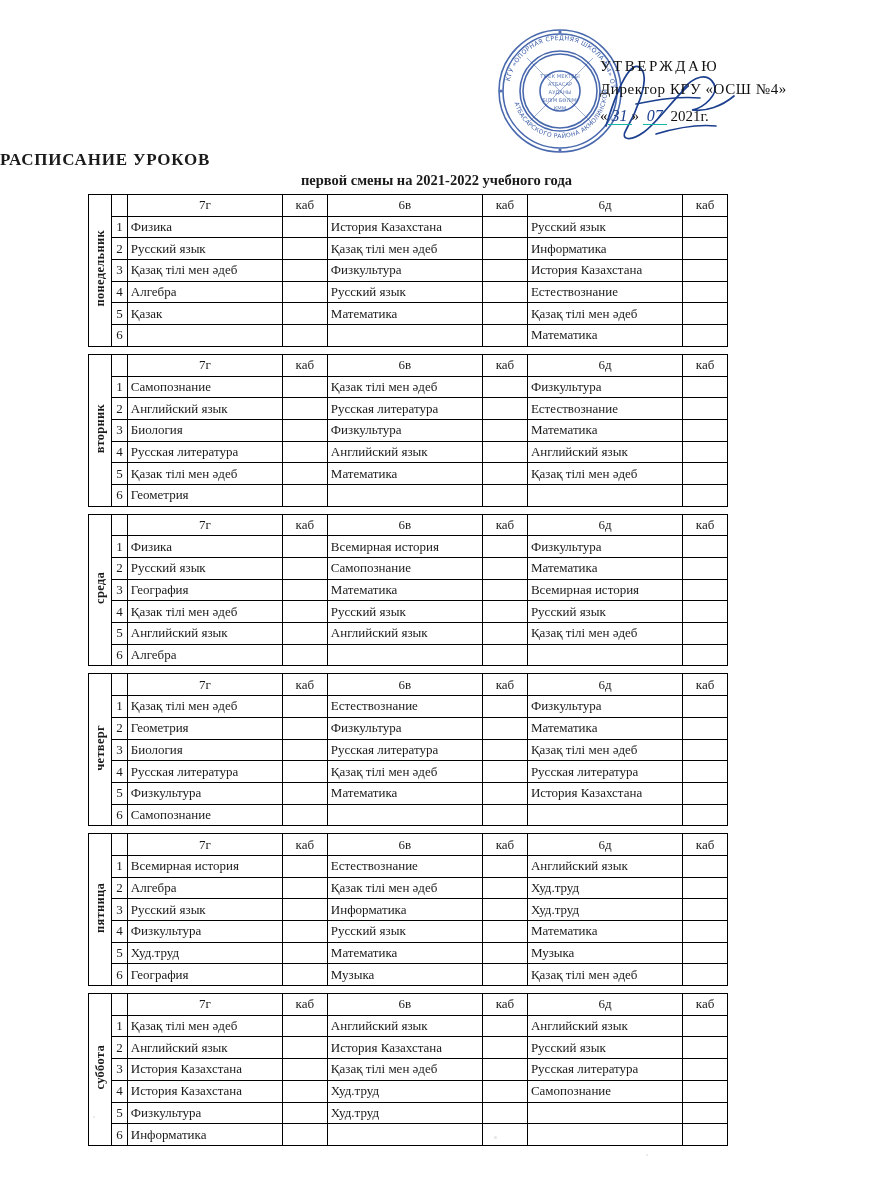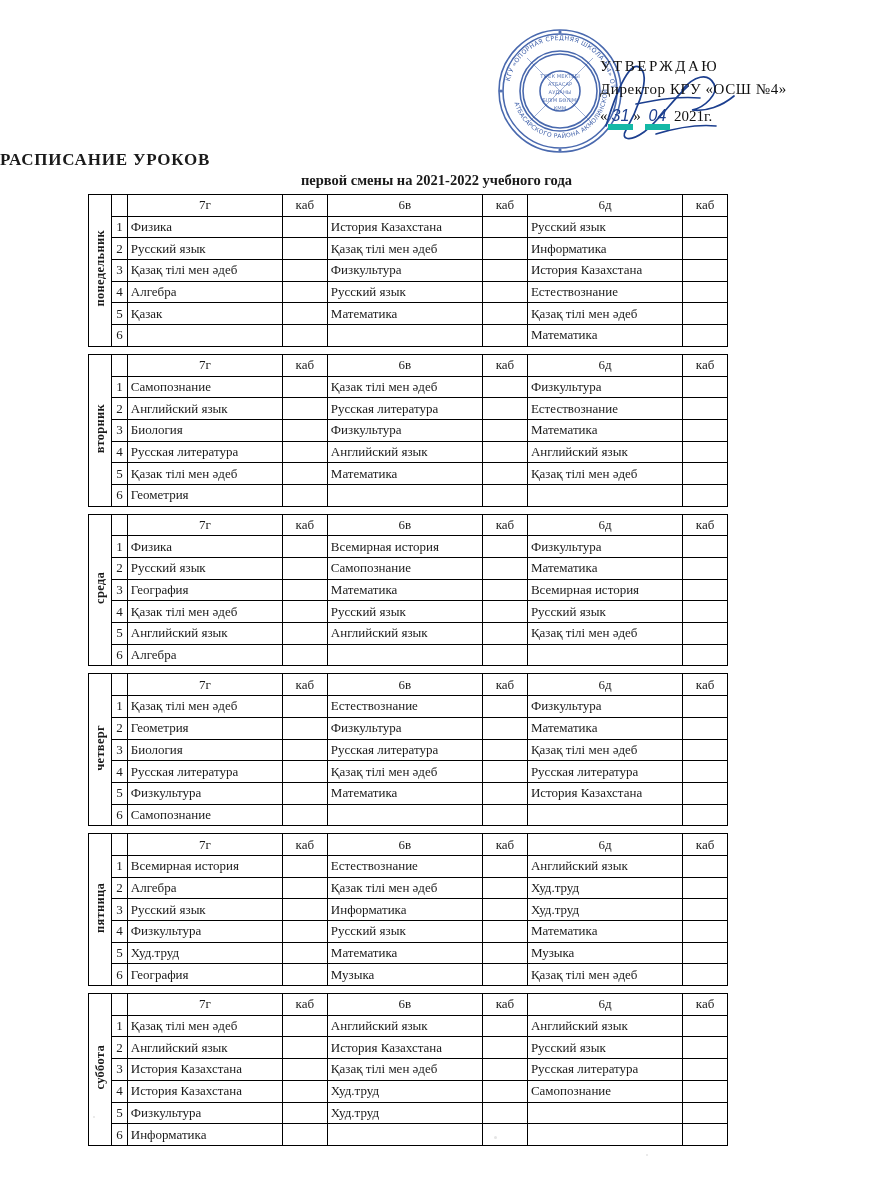--- a/index.html
+++ b/index.html
@@ -32,25 +32,25 @@
   }
   .approval .ln.spaced {
     letter-spacing: 2.5px;
   }
   .date-line {
     margin-top: 2px;
     white-space: nowrap;
     font-size: 15px;
   }
   .date-line .hand {
-    font-family: Liberation Sans, sans-serif;
+    font-family: Liberation Serif, serif;
     font-style: italic;
     color: #1c3f8f;
     font-size: 16px;
-    border-bottom: 6px solid #14b8a6;
+    border-bottom: 1px solid #14b8a6;
     padding: 0 4px;
   }
 
   
   .stamp {
     position: absolute;
     left: 497px;
     top: 28px;
     width: 126px;
     height: 126px;
@@ -195,21 +195,21 @@
     <path d="M 86,44 C 98,30 112,26 118,38 C 123,48 108,62 96,64 C 110,66 126,60 138,50"></path>
     <path d="M 60,88 C 80,82 100,78 120,80"></path>
   </g>
 </svg>
 
 <div class="approval">
   <div class="ln spaced">УТВЕРЖДАЮ</div>
   <div class="ln">Директор КГУ «ОСШ №4»</div>
   <div class="date-line">
     <span>«</span><span class="hand">31</span><span>»</span>
-    <span class="hand">04</span>
+    <span class="hand">07</span>
     <span>2021г.</span>
   </div>
 </div>
 
 <div class="title-main">РАСПИСАНИЕ УРОКОВ</div>
 <div class="title-sub">первой смены на 2021-2022 учебного года</div>
 
 <div class="sched-wrap">
   <table class="sched">
     <colgroup>

